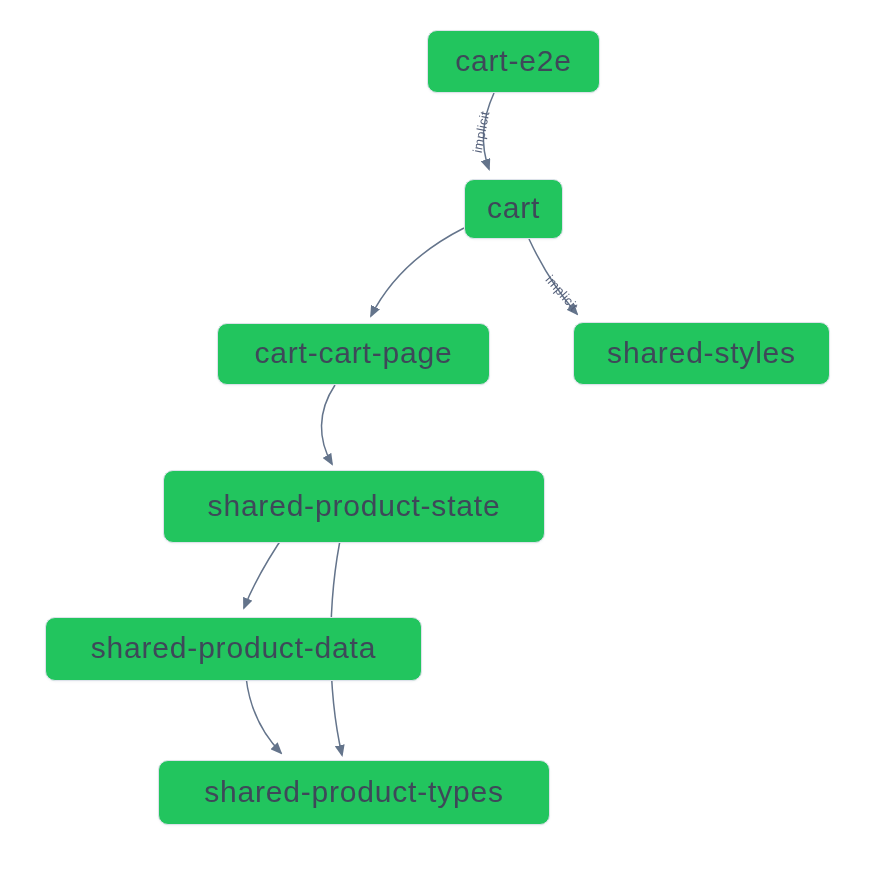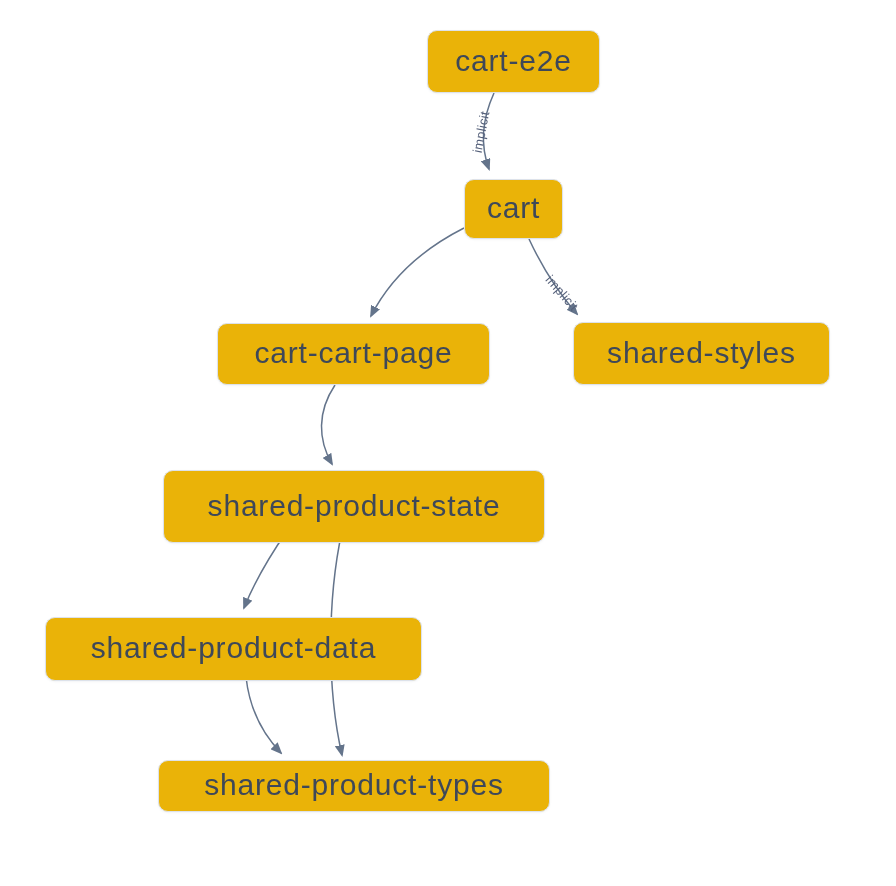--- a/index.html
+++ b/index.html
@@ -33,21 +33,21 @@
     text-anchor: middle;
     dominant-baseline: central;
     letter-spacing: 0.3px;
   }
   .node {
     position: absolute;
     z-index: 2;
     display: flex;
     align-items: center;
     justify-content: center;
-    background: #eab308;
+    background: #22c55e;
     border: 1px solid #dde2ea;
     border-radius: 10px;
     box-sizing: border-box;
     box-shadow: 0 1px 2px rgba(100,116,139,0.08);
     cursor: pointer;
   }
   .node .node-label {
     color: #3e4859;
     font-size: 30px;
     letter-spacing: 0.8px;
@@ -97,17 +97,17 @@
   </div>
 
   <div class="node" style="left:163px; top:470px; width:382px; height:73px;">
     <span class="node-label">shared-product-state</span>
   </div>
 
   <div class="node" style="left:45px; top:617px; width:377px; height:64px;">
     <span class="node-label">shared-product-data</span>
   </div>
 
-  <div class="node" style="left:158px; top:760px; width:392px; height:52px;">
+  <div class="node" style="left:158px; top:760px; width:392px; height:65px;">
     <span class="node-label">shared-product-types</span>
   </div>
 
 </div>
 
 </body></html>

